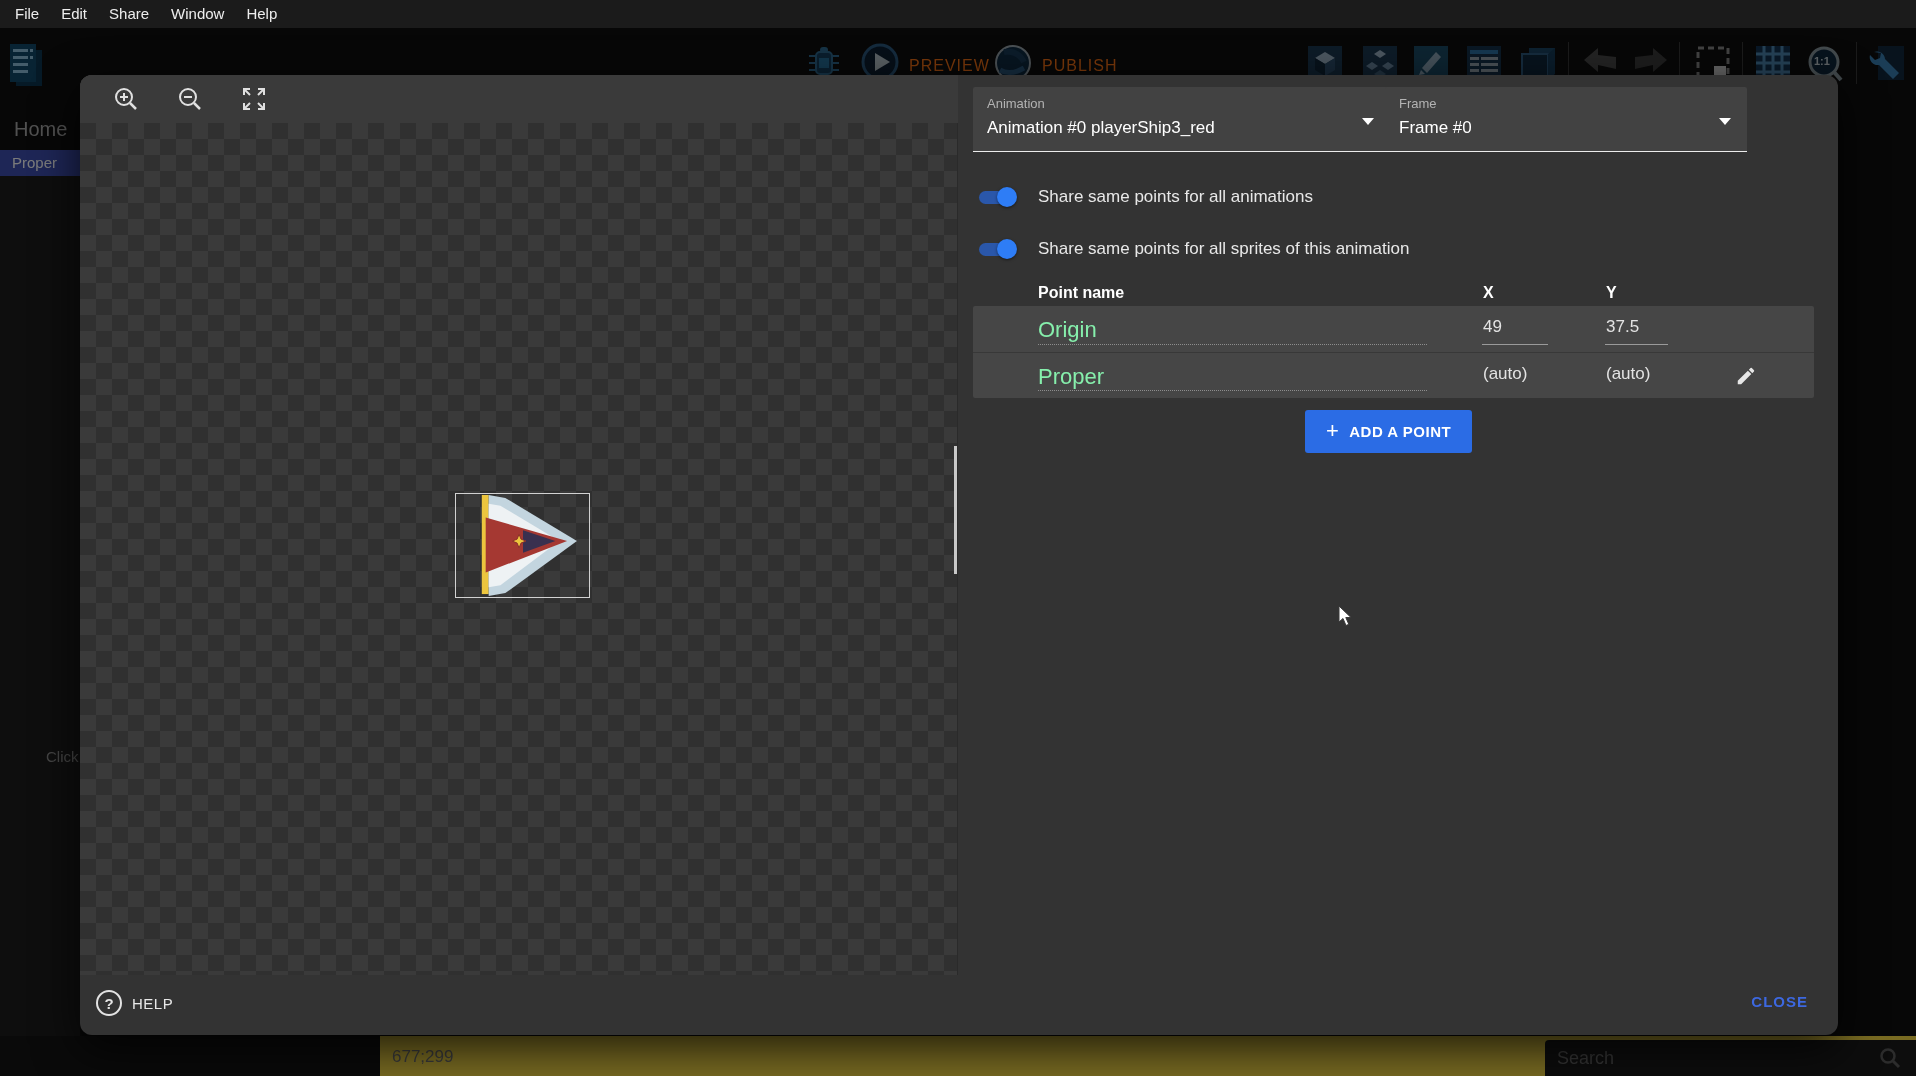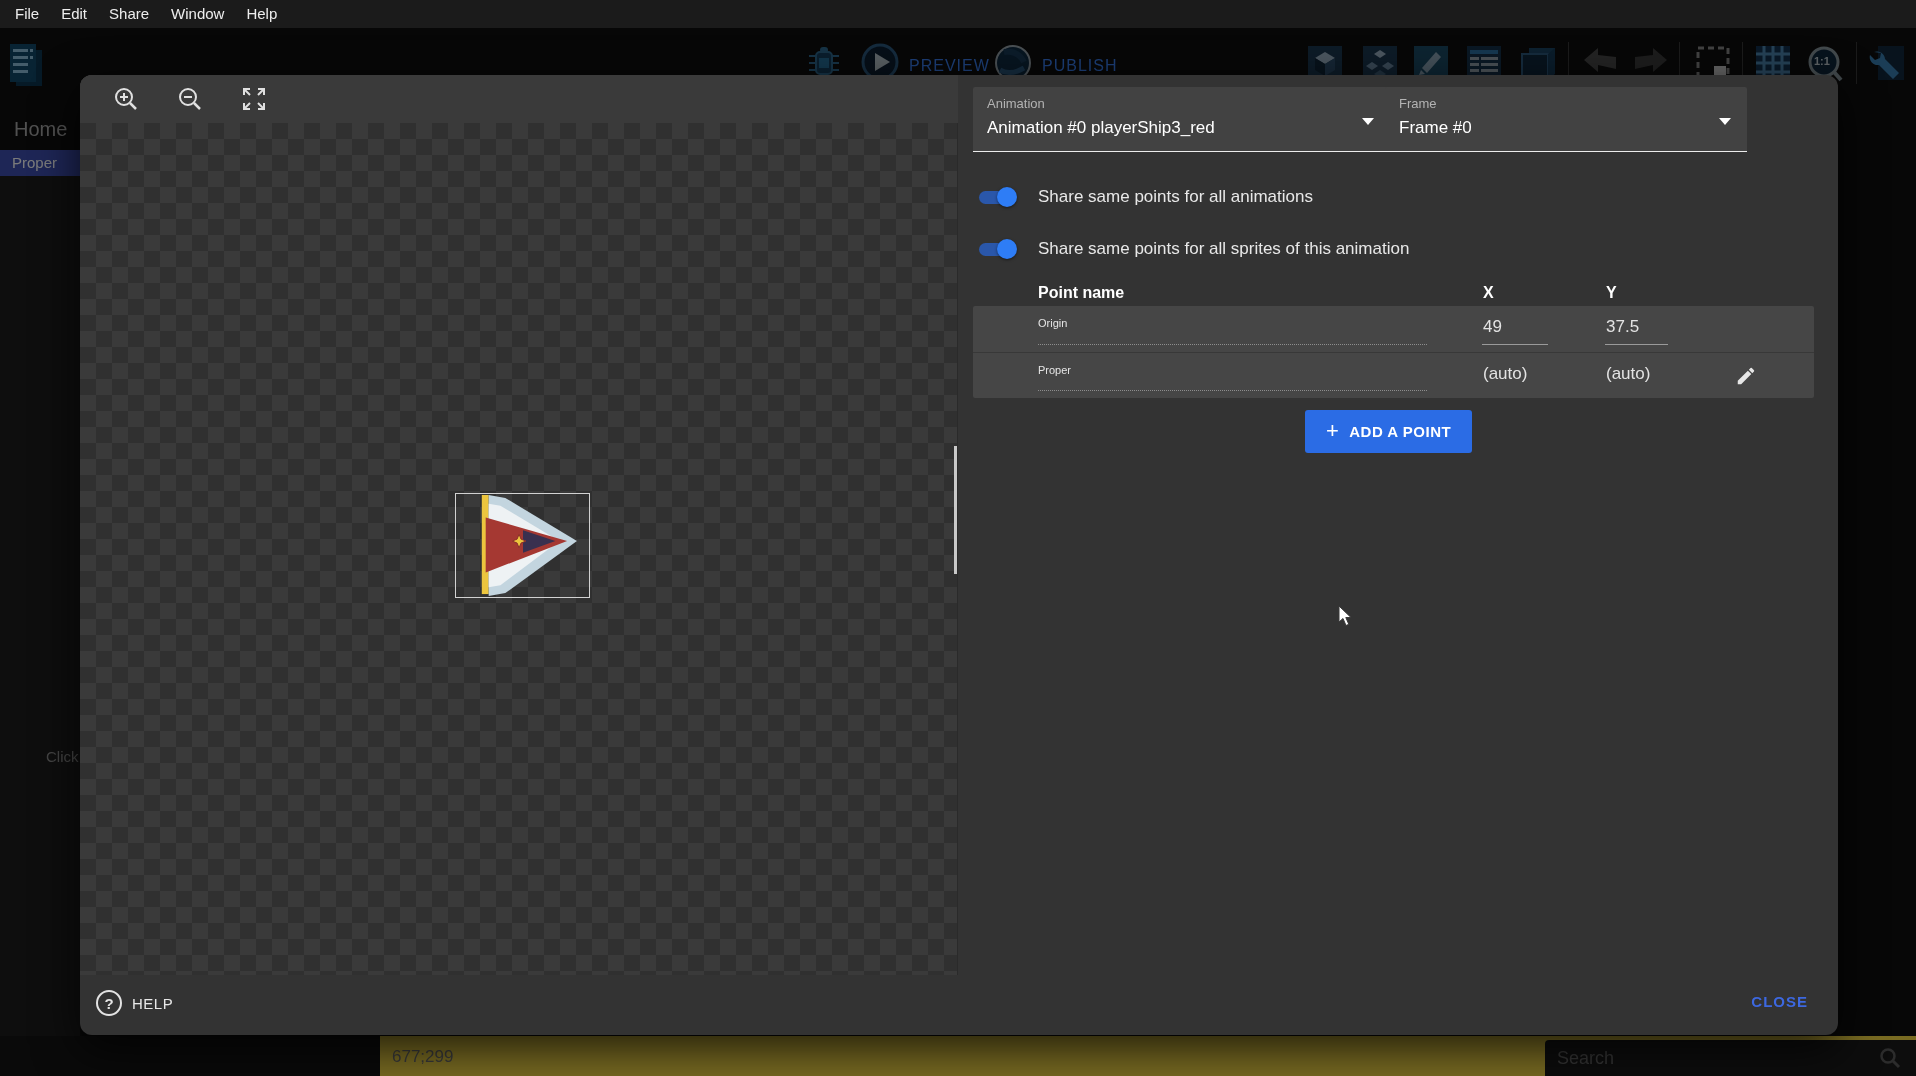--- a/index.html
+++ b/index.html
@@ -9,21 +9,21 @@
   
   .menubar { position:absolute; left:0; top:0; width:1916px; height:28px;
              background:#1b1b1b; display:flex; align-items:center; padding-left:4px; z-index:300; }
   .menu-item { color:#ededed; font-size:15px; padding:0 11px; line-height:28px; cursor:default; }
 
   
   .app-bg { position:absolute; left:0; top:28px; width:1916px; height:1048px; background:#0f0f0f; z-index:10; }
   .backdrop { position:absolute; left:0; top:28px; width:1916px; height:1048px;
               background:rgba(0,0,0,0.52); z-index:90; }
 
-  .tb-label { position:absolute; color:#3b82f6; font-size:16px; letter-spacing:1px; }
+  .tb-label { position:absolute; color:#f97316; font-size:16px; letter-spacing:1px; }
   .tb-icon { position:absolute; width:38px; height:38px; }
   .tb-sep { position:absolute; top:14px; width:1px; height:42px; background:#3a3a3a; }
 
   .home-tab { position:absolute; left:14px; top:90px; color:#aaaaaa; font-size:20px; }
   .props-tab { position:absolute; left:0; top:122px; width:80px; height:26px; background:#3f51b5;
                color:#fff; font-size:15px; line-height:26px; padding-left:12px; overflow:hidden; white-space:nowrap; }
   .left-panel { position:absolute; left:0; top:148px; width:80px; height:860px; background:#1f1f1f; }
   .left-hint { position:absolute; left:46px; top:572px; color:#8f8f8f; font-size:15px; white-space:nowrap; }
 
   .statusbar { position:absolute; left:0; top:1008px; width:1916px; height:40px; background:#fde047; }
@@ -71,21 +71,21 @@
   .toggle-label { margin-left:19px; color:#e8e8e8; font-size:17px; white-space:nowrap; }
 
   .thead { position:absolute; top:209px; left:0; width:841px; height:22px; color:#ffffff; font-size:16px; font-weight:bold; }
   .thead .h-name { position:absolute; left:65px; }
   .thead .h-x { position:absolute; left:510px; }
   .thead .h-y { position:absolute; left:633px; }
 
   .rows { position:absolute; top:231px; left:0; width:841px; height:92px; background:#464646; border-radius:2px; }
   .prow { position:absolute; left:0; width:841px; height:46px; }
   .prow.r2 { top:46px; border-top:1px solid #383838; }
-  .cell-name { position:absolute; left:65px; top:11px; color:#e5e5e5; font-size:11px; }
+  .cell-name { position:absolute; left:65px; top:11px; color:#86efac; font-size:22px; }
   .name-line { position:absolute; left:65px; width:389px; bottom:7px; border-bottom:1px dotted #8d8d8d; }
   .cell-x { position:absolute; left:510px; top:11px; color:#e3e3e3; font-size:17px; }
   .x-line { position:absolute; left:509px; width:66px; bottom:7px; border-bottom:1px solid #9a9a9a; }
   .cell-y { position:absolute; left:633px; top:11px; color:#e3e3e3; font-size:17px; }
   .y-line { position:absolute; left:632px; width:63px; bottom:7px; border-bottom:1px solid #9a9a9a; }
   .pencil-btn { position:absolute; left:758px; top:8px; width:30px; height:30px; cursor:pointer;
                 display:flex; align-items:center; justify-content:center; }
 
   .add-btn { position:absolute; left:332px; top:335px; width:167px; height:43px; background:#2b6ce5;
              border:none; border-radius:3px; color:#ffffff; font-size:15px; font-weight:bold;

